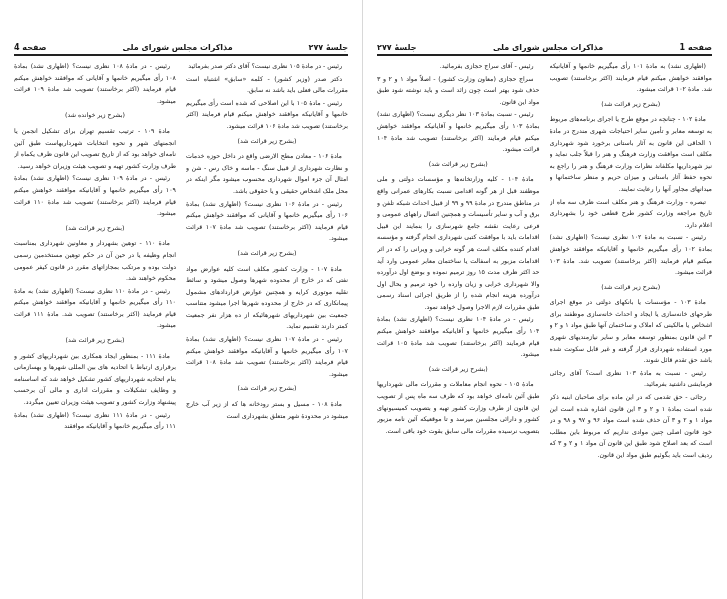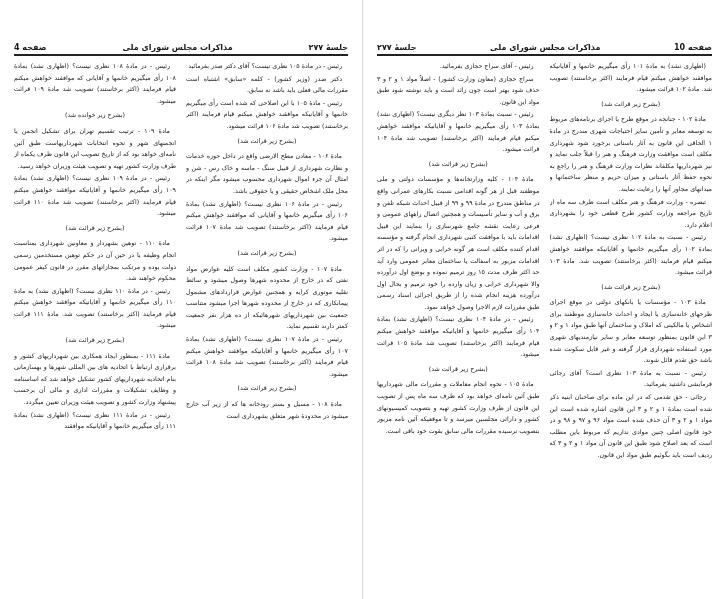--- a/index.html
+++ b/index.html
@@ -49,21 +49,21 @@
           <p>رئیس - در مادهٔ ۱۱۰ نظری نیست؟ (اظهاری نشد) به مادهٔ ۱۱۰ رأی میگیریم خانمها و آقایانیکه موافقند خواهش میکنم قیام فرمایند (اکثر برخاستند) تصویب شد. مادهٔ ۱۱۱ قرائت میشود.</p>
           <p class="center">(بشرح زیر قرائت شد)</p>
           <p>مادهٔ ۱۱۱ - بمنظور ایجاد همکاری بین شهرداریهای کشور و برقراری ارتباط با اتحادیه های بین المللی شهرها و بهسازمانی بنام اتحادیه شهرداریهای کشور تشکیل خواهد شد که اساسنامه و وظایف تشکیلات و مقررات اداری و مالی آن برحسب پیشنهاد وزارت کشور و تصویب هیئت وزیران تعیین میگردد.</p>
           <p>رئیس - در مادهٔ ۱۱۱ نظری نیست؟ (اظهاری نشد) بمادهٔ ۱۱۱ رأی میگیریم خانمها و آقایانیکه موافقند</p>
         </div>
     </div>
   </div>
 
   <div class="page right">
     <div class="page-header">
-      <span>صفحه 10</span>
+      <span>صفحه 1</span>
       <span>مذاکرات مجلس شورای ملی</span>
       <span>جلسهٔ ۲۷۷</span>
     </div>
     <div class="cols">
       <div class="col">
           <p>(اظهاری نشد) به مادهٔ ۱۰۱ رأی میگیریم خانمها و آقایانیکه موافقند خواهش میکنم قیام فرمایند (اکثر برخاستند) تصویب شد. مادهٔ ۱۰۲ قرائت میشود.</p>
           <p class="center">(بشرح زیر قرائت شد)</p>
           <p>مادهٔ ۱۰۲ - چنانچه در موقع طرح یا اجرای برنامه‌های مربوط به توسعه معابر و تأمین سایر احتیاجات شهری مندرج در مادهٔ ۱ الحاقی این قانون به آثار باستانی برخورد شود شهرداری مکلف است موافقت وزارت فرهنگ و هنر را قبلاً جلب نماید و نیز شهرداریها مکلفاند نظرات وزارت فرهنگ و هنر را راجع به نحوه حفظ آثار باستانی و میزان حریم و منظر ساختمانها و میدانهای مجاور آنها را رعایت نمایند.</p>
           <p>تبصره - وزارت فرهنگ و هنر مکلف است ظرف سه ماه از تاریخ مراجعه وزارت کشور طرح قطعی خود را بشهرداری اعلام دارد.</p>
           <p>رئیس - نسبت به مادهٔ ۱۰۲ نظری نیست؟ (اظهاری نشد) بمادهٔ ۱۰۲ رأی میگیریم خانمها و آقایانیکه موافقند خواهش میکنم قیام فرمایند (اکثر برخاستند) تصویب شد. مادهٔ ۱۰۳ قرائت میشود.</p>

